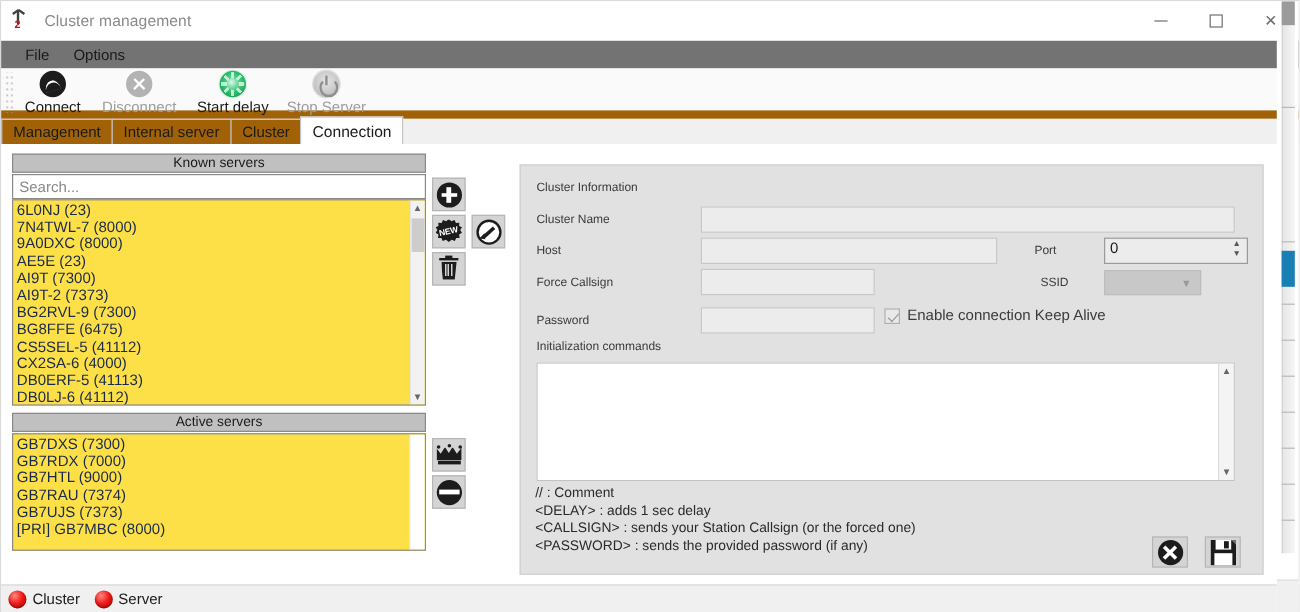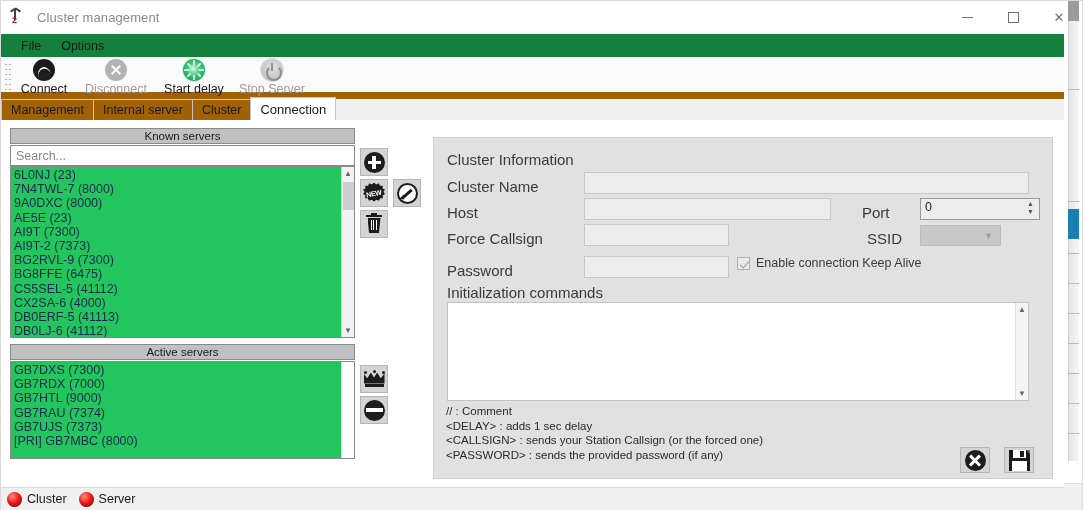--- a/index.html
+++ b/index.html
@@ -74,21 +74,21 @@
     border: 1px solid #707070;
   }
   .winbtn .ming {
     width: 11px; height: 1px; background: #707070;
   }
 
   
   .menubar {
     position: absolute; left: 0; top: 33px;
     width: 1081px; height: 23px;
-    background: #15803d;
+    background: #737373;
     display: flex; align-items: center;
     padding-left: 10px;
   }
   .menu-item {
     padding: 3px 10px;
     font-size: 12.5px;
     color: #1a1a1a;
   }
 
   
@@ -235,21 +235,21 @@
     font-size: 12.5px;
     padding: 0 5px;
     color: #1a1a1a;
     outline: none;
     font-family: "Liberation Sans", sans-serif;
   }
   .searchbox::placeholder { color: #888888; }
 
   .listbox {
     position: absolute;
-    background: #22c55e;
+    background: #fde047;
     border: 1px solid #8a8a8a;
     overflow: hidden;
   }
   .list-inner {
     position: absolute; left: 0; top: 0; right: 13px; bottom: 0;
     padding: 1px 0 0 2px;
   }
   .list-item {
     height: 14.2px;
     line-height: 14.2px;
@@ -397,21 +397,21 @@
   }
 
   
   .panel {
     position: absolute;
     background: #e1e1e1;
     border: 1px solid #cfcfcf;
   }
   .panel-label {
     position: absolute;
-    font-size: 15px;
+    font-size: 10px;
     color: #3a3a3a;
     white-space: nowrap;
   }
   .field {
     position: absolute;
     background: #ececec;
     border: 1px solid #c8c8c8;
     font-size: 12.5px;
     padding: 0 4px;
     color: #1a1a1a;

